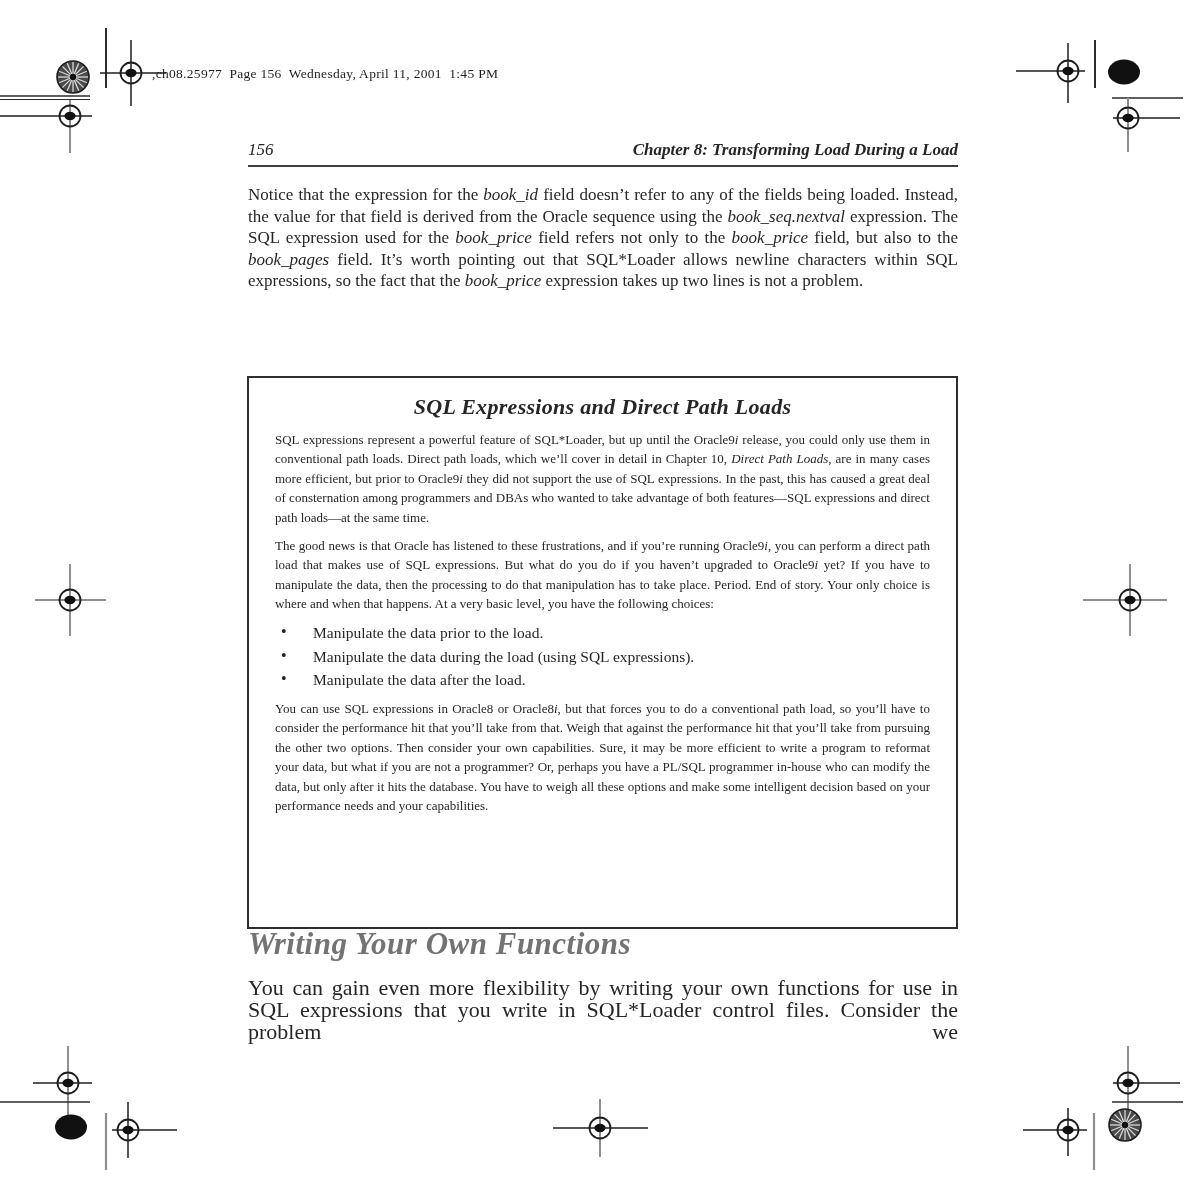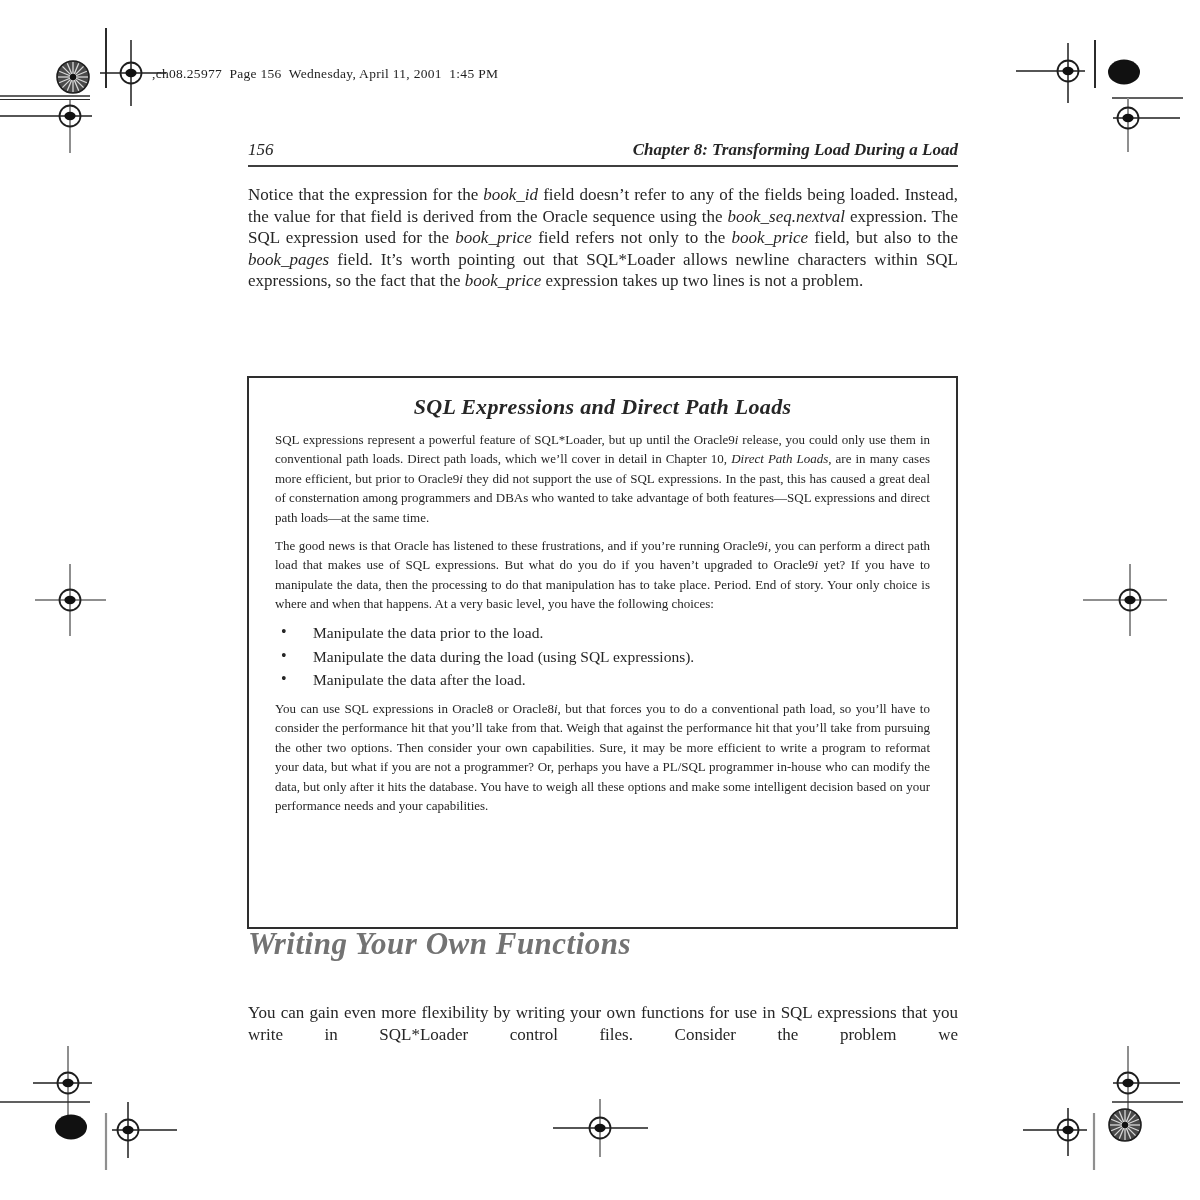--- a/index.html
+++ b/index.html
@@ -38,21 +38,21 @@
     position:relative; font-size:15.5px; line-height:19.4px;
     padding-left:38px; margin:4.5px 0;
   }
   .sidebar li::before { content:"\2022"; position:absolute; left:6px; top:-1px; font-size:16px; }
   .section-heading {
     position:absolute; left:248px; top:926px;
     font-size:31px; font-weight:bold; font-style:italic; letter-spacing:0.5px; color:#737373;
   }
   .closing {
     position:absolute; left:248px; top:977px; width:710px;
-    font-size:17px; line-height:21.8px; text-align:justify; text-align-last:justify;margin-top:25px;
+    font-size:22px; line-height:21.8px; text-align:justify; text-align-last:justify;
   }
   .it { font-style:italic; }
 </style>
 </head>
 <body>
 
 <svg class="marks" viewBox="0 0 1200 1200" xmlns="http://www.w3.org/2000/svg">
   <defs>
     <g id="tcore">
       <circle r="10.5" fill="none" stroke="#1e1e1e" stroke-width="1.8"></circle>

